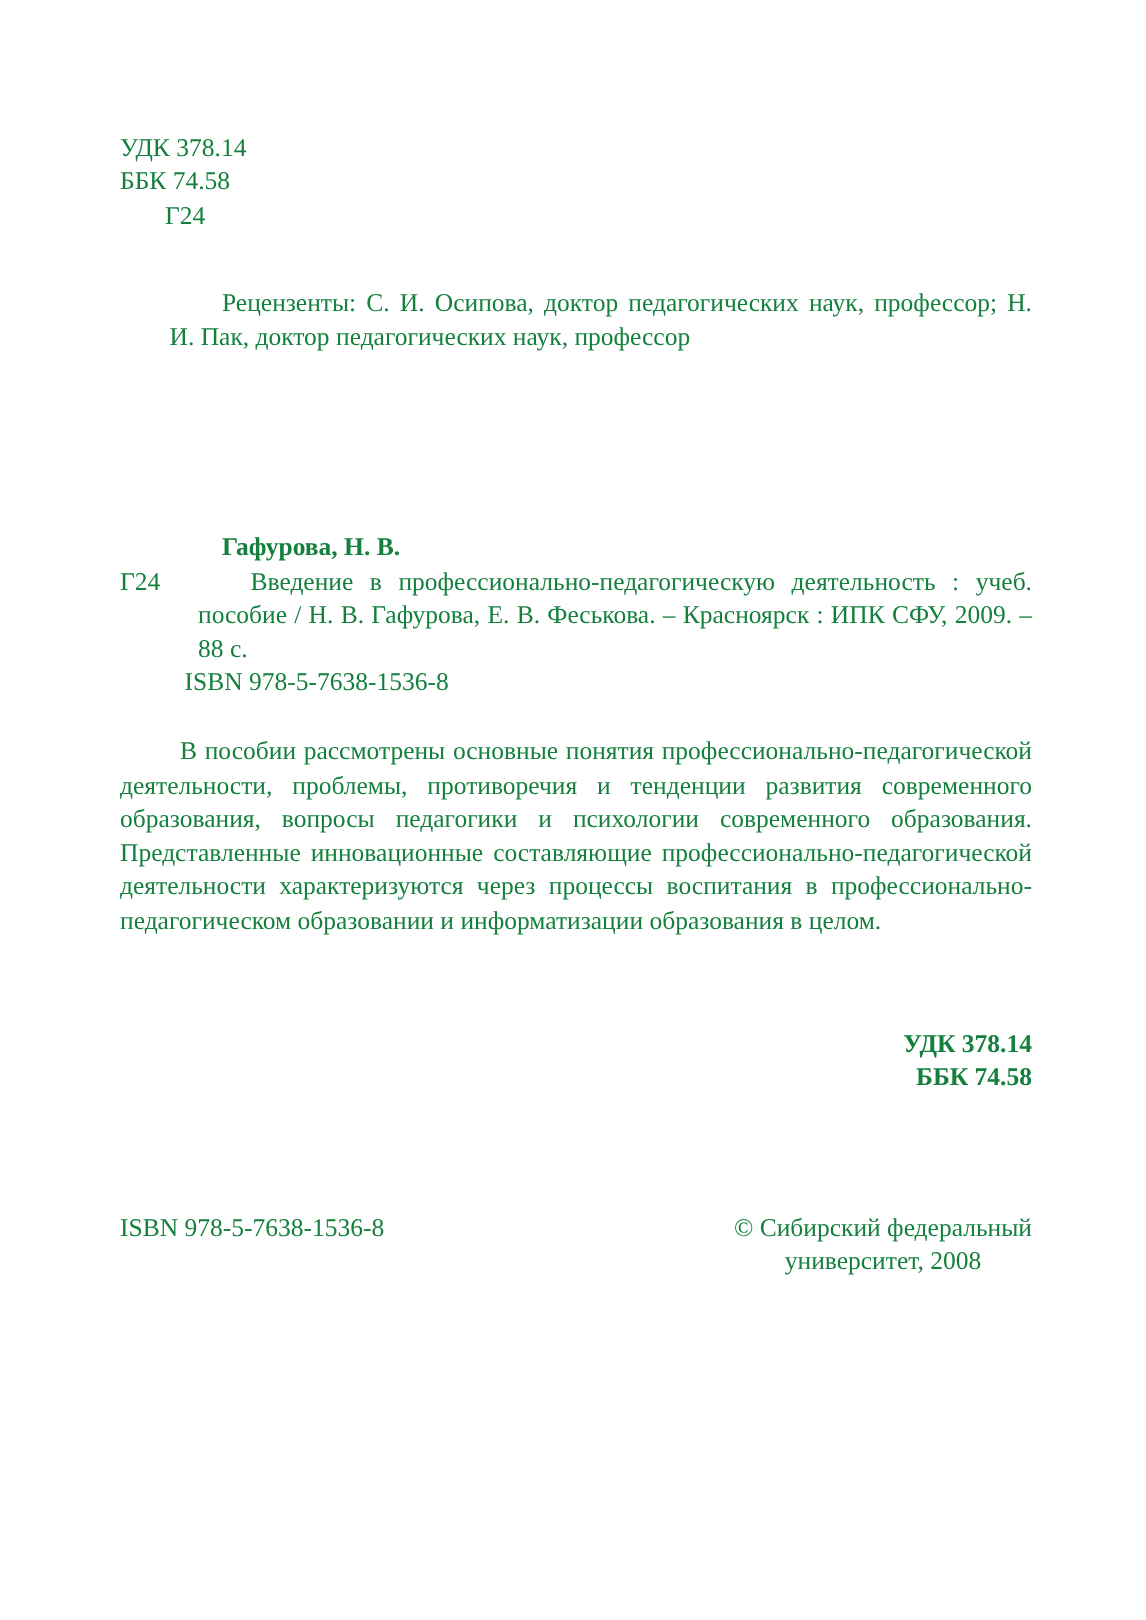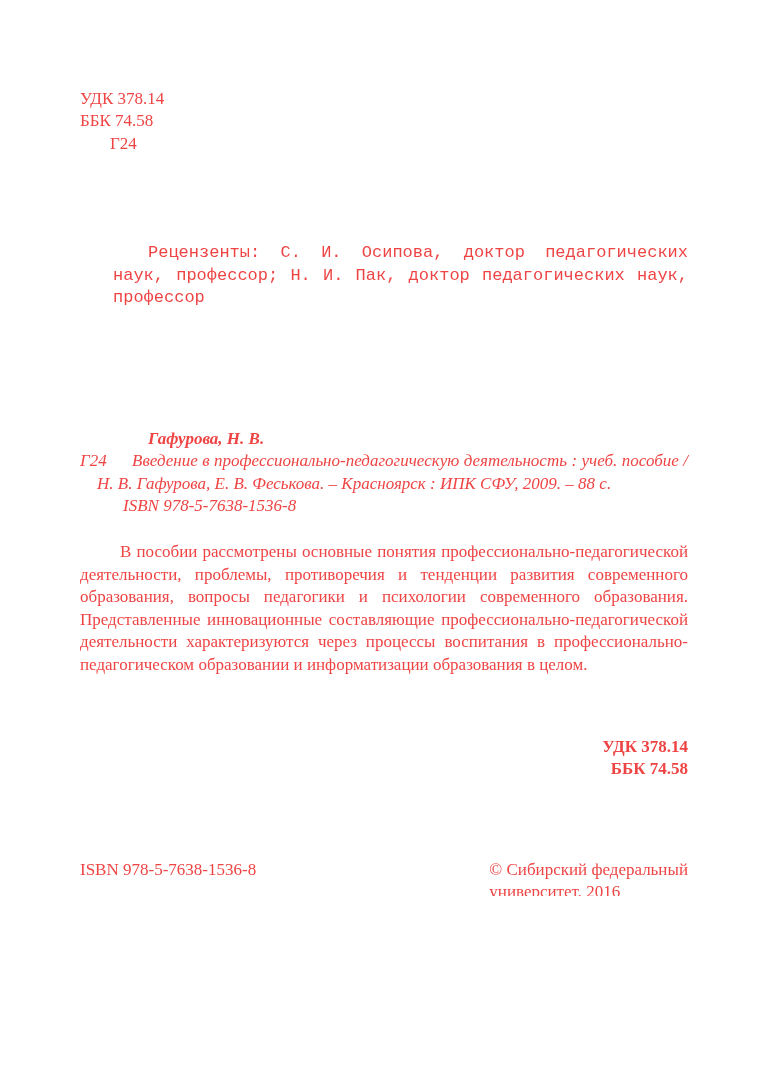--- a/index.html
+++ b/index.html
@@ -5,57 +5,56 @@
     html, body {
       margin: 0;
       padding: 0;
       background: #ffffff;
     }
     .page {
       position: relative;
       width: 764px;
       height: 896px;
       background: #ffffff;
-      color: #ef4444;
+      color: #15803d;
       font-family: "Liberation Serif", "DejaVu Serif", serif;
       font-size: 17px;
       line-height: 1.32;
       box-sizing: border-box;
       padding: 88px 76px 0 80px;
       overflow: hidden;
     }
     p { margin: 0; }
 
     
     .top-codes div { white-space: pre; }
     .top-codes .code-indent { padding-left: 30px; }
 
     
     .reviewers {
-      margin-top: 87px;
+      margin-top: 36px;
       margin-left: 33px;
       text-indent: 35px;
       text-align: justify;
-      font-family: Liberation Mono, monospace;
     }
 
     
-    .bib-entry { margin-top: 118px; font-style: italic; }
+    .bib-entry { margin-top: 118px; }
     .bib-author {
       font-weight: bold;
       margin-left: 68px;
     }
     .bib-desc-wrap { position: relative; }
     .bib-code {
       position: absolute;
       left: 0;
       top: 0;
     }
     .bib-desc {
-      margin-left: 17px;
+      margin-left: 52px;
       text-indent: 35px;
       text-align: justify;
     }
     .bib-isbn { margin-left: 43px; }
 
     
     .annotation { margin-top: 24px; }
     .annotation p {
       text-indent: 40px;
       text-align: justify;
@@ -68,21 +67,21 @@
       font-weight: bold;
     }
 
     
     .bottom-row {
       margin-top: 78px;
       display: flex;
       justify-content: space-between;
       align-items: flex-start;
     }
-    .copyright-block { text-align: left; }
+    .copyright-block { text-align: center; }
   </style>
 </head>
 <body>
 
 <div class="page">
 
   <div class="top-codes">
     <div>УДК 378.14</div>
     <div>ББК 74.58</div>
     <div class="code-indent">Г24</div>
@@ -105,17 +104,17 @@
 
   <div class="codes-bottom">
     <div>УДК 378.14</div>
     <div>ББК 74.58</div>
   </div>
 
   <div class="bottom-row">
     <div>ISBN 978-5-7638-1536-8</div>
     <div class="copyright-block">
       <div>© Сибирский федеральный</div>
-      <div>университет, 2016</div>
+      <div>университет, 2008</div>
     </div>
   </div>
 
 </div>
 
 </body></html>

